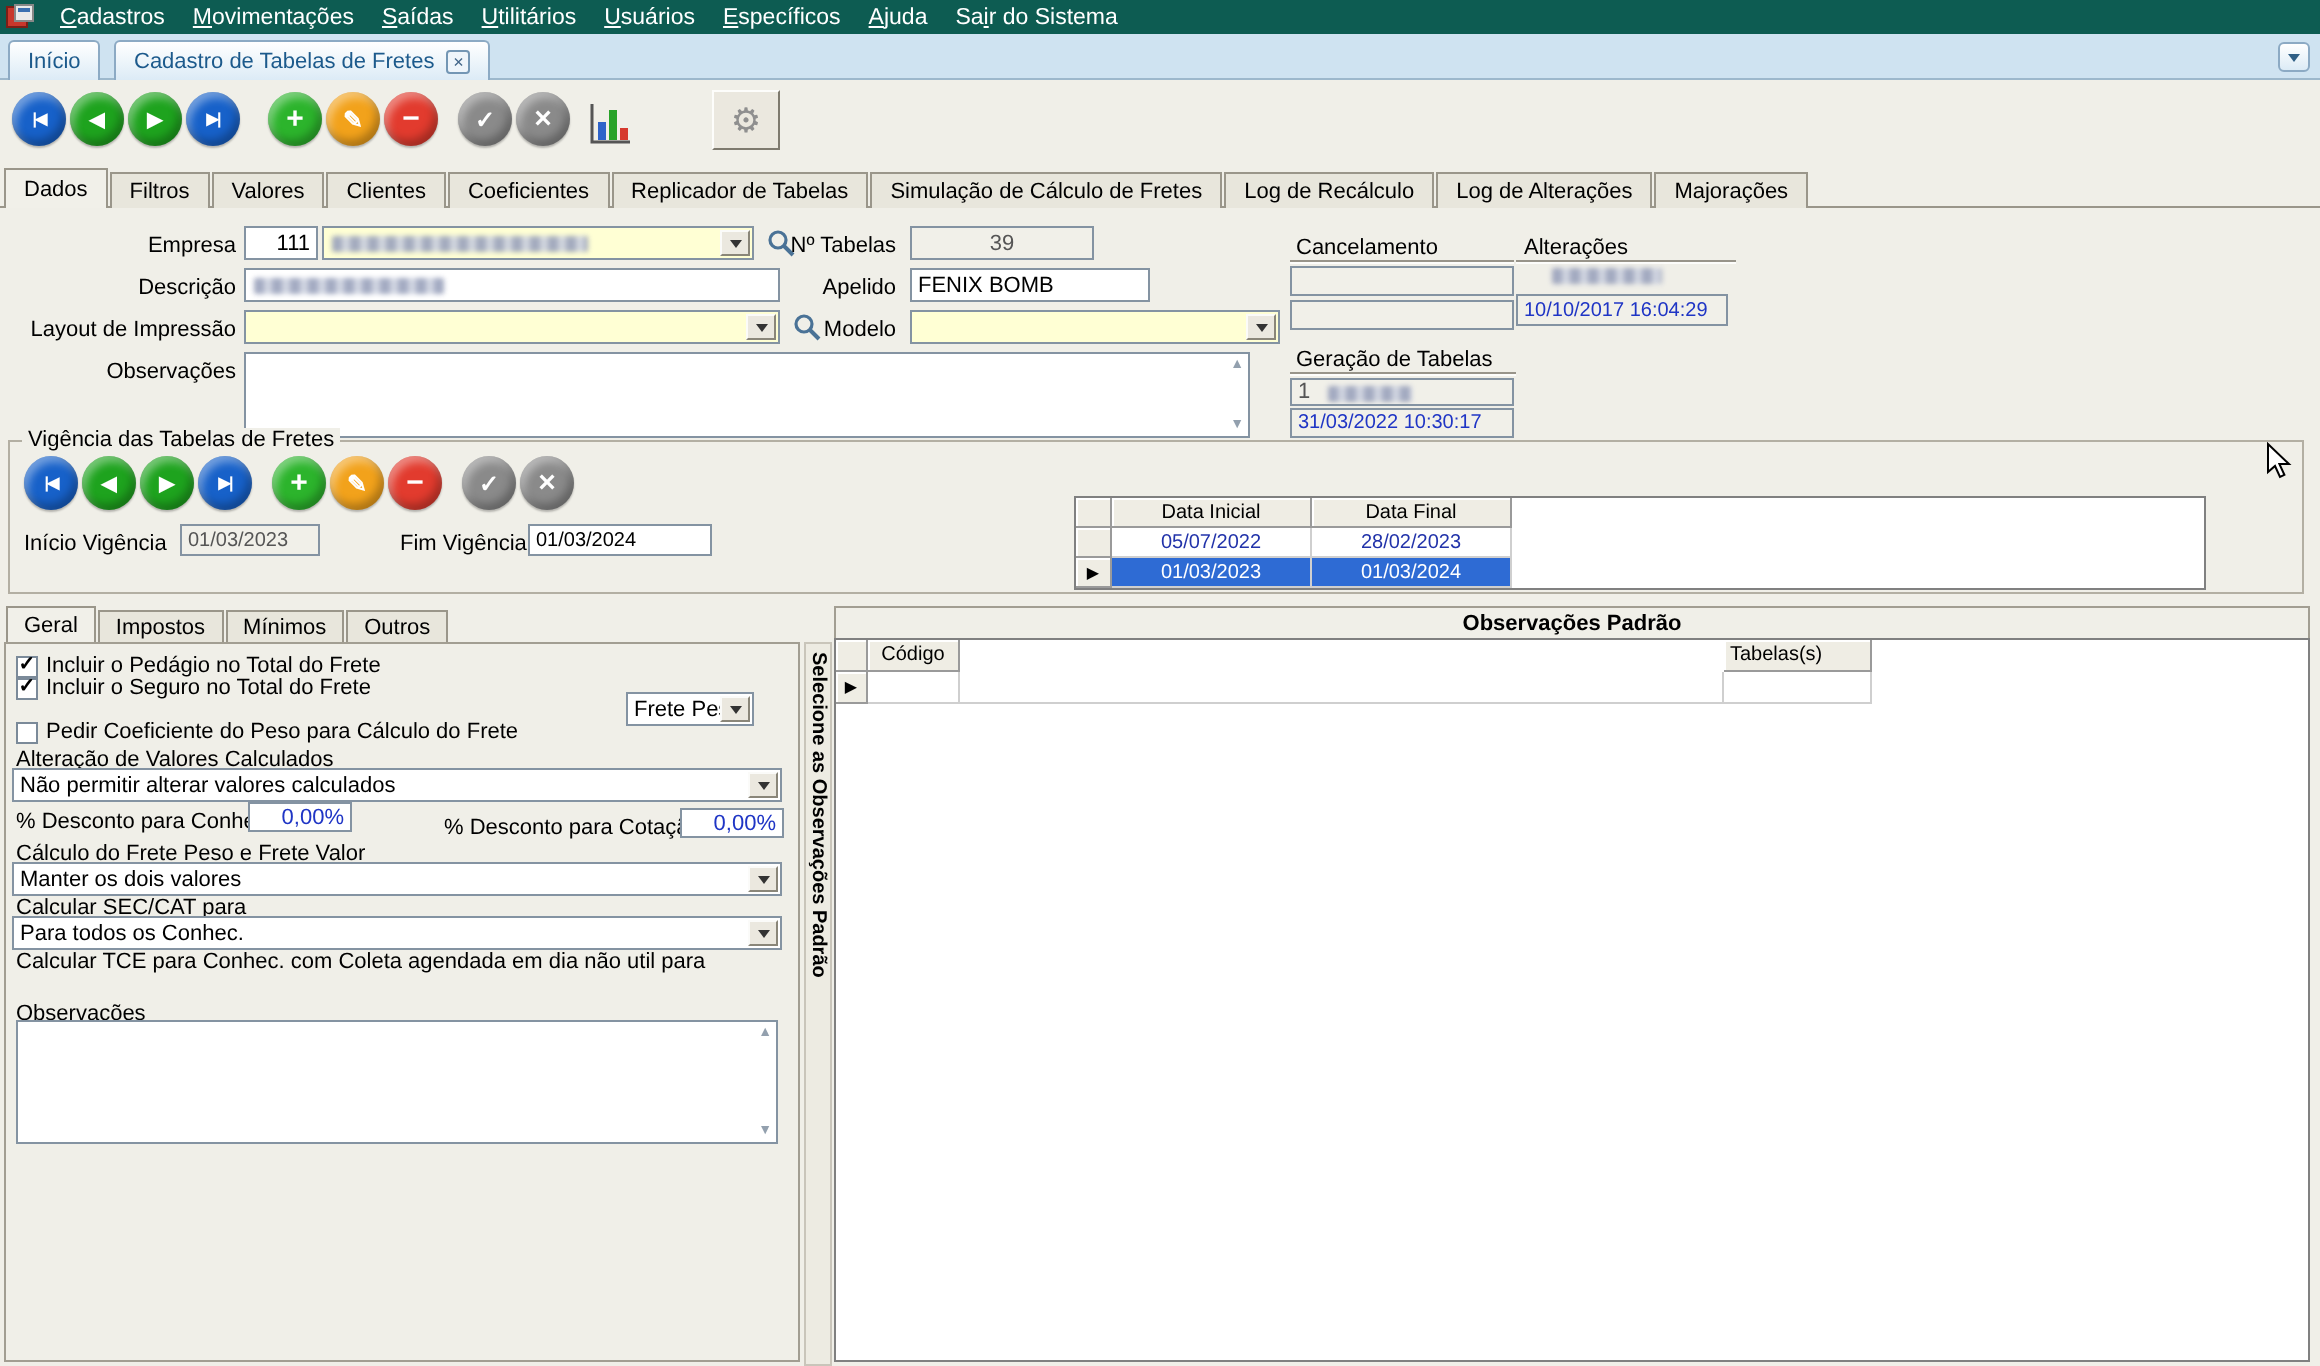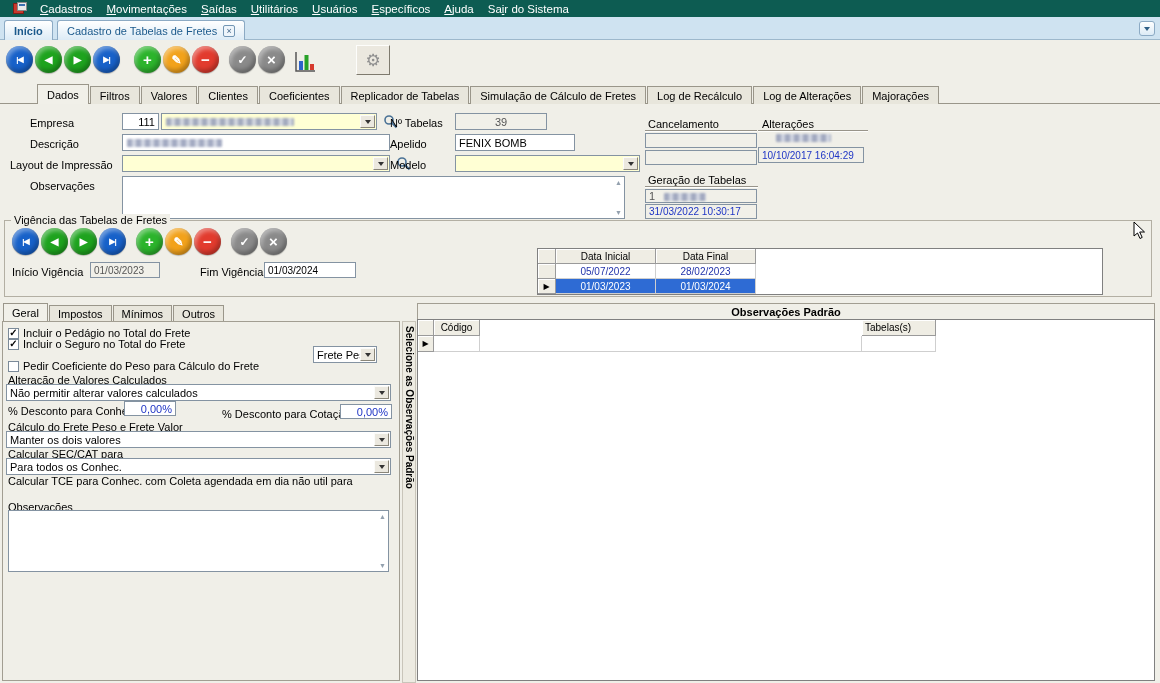--- a/index.html
+++ b/index.html
@@ -1,47 +1,47 @@
 <!DOCTYPE html>
 <html><head>
 <meta charset="utf-8">
 <style>
   *{margin:0;padding:0;box-sizing:border-box;}
   html,body{background:#fff;}
   #app{position:relative;width:1160px;height:683px;background:#f0efe8;font-family:"Liberation Sans",sans-serif;font-size:11px;color:#000;overflow:hidden;}
 
   
-  .menubar{position:absolute;left:0;top:0;width:100%;height:17px;background:#0d5c52;display:flex;align-items:center;padding-left:13px;}
+  .menubar{position:absolute;left:0;top:0;width:100%;height:17px;background:#0d5c52;display:flex;align-items:center;padding-left:3px;}
   .appicon{width:15px;height:13px;margin-right:5px;flex:0 0 auto;}
   .menu-item{color:#fff;font-size:11.5px;padding:0 7px;height:17px;display:flex;align-items:center;white-space:nowrap;cursor:default;}
   .menu-item u{text-decoration:underline;}
 
   
   .tabbar{position:absolute;left:0;top:17px;width:100%;height:23px;background:#cfe3f1;border-bottom:1px solid #9db8cc;}
   .wtab{position:absolute;top:3px;height:20px;border:1px solid #8caac4;border-bottom:none;border-radius:3px 3px 0 0;background:linear-gradient(#ffffff,#dcebf6);color:#1c5a8c;display:flex;align-items:center;gap:6px;padding:0 9px;font-size:11px;white-space:nowrap;}
   .tab-close{width:12px;height:12px;border:1px solid #7396b4;background:#eef5fb;color:#44678a;font-size:9px;line-height:10px;text-align:center;border-radius:2px;}
   .tab-chevron{position:absolute;right:5px;top:4px;width:16px;height:15px;border:1px solid #8caac4;border-radius:3px;background:linear-gradient(#fff,#dcebf6);display:flex;align-items:center;justify-content:center;}
   .tri-down{width:0;height:0;border-left:3.5px solid transparent;border-right:3.5px solid transparent;border-top:4px solid #2f5f86;}
   .tri-dark{border-top-color:#333;}
 
   
   .circle{position:absolute;width:27px;height:27px;border-radius:50%;display:flex;align-items:center;justify-content:center;color:#fff;font-weight:bold;box-shadow:inset -2px -3px 4px rgba(0,0,0,.28),inset 2px 3px 4px rgba(255,255,255,.4),0 1px 1px rgba(0,0,0,.25);}
   .c-blue{background:#1761c9;}.c-green{background:#1ea31e;}.c-plus{background:#2cb42c;}.c-orange{background:#f2a21b;}.c-red{background:#e23b2e;}.c-gray{background:#8a8a8a;}
   .g8{font-size:8px;letter-spacing:-1px;}.g10{font-size:10px;}.g15{font-size:15px;}.g12{font-size:12px;}
   .sqbtn{position:absolute;width:34px;height:30px;background:#ebe8df;border:1px solid;border-color:#fdfdfb #7e7a6e #7e7a6e #fdfdfb;display:flex;align-items:center;justify-content:center;font-size:17px;color:#8f8f8f;}
 
   
-  .mtabs{position:absolute;left:2px;top:84px;height:20px;display:flex;align-items:flex-end;z-index:2;margin-left:35px;}
+  .mtabs{position:absolute;left:2px;top:84px;height:20px;display:flex;align-items:flex-end;z-index:2;}
   .mtab{height:18px;display:flex;align-items:center;padding:0 9px;border:1px solid #9a968a;border-bottom:none;background:#e8e6dc;margin-right:1px;white-space:nowrap;}
   .mtab.active{height:20px;background:#f1f0e9;position:relative;z-index:3;}
   .tabline{position:absolute;left:0;top:103px;width:100%;height:1px;background:#9a968a;z-index:1;}
 
   
   .lbl{position:absolute;white-space:nowrap;}
-  .lbl.r{text-align:left;}
+  .lbl.r{text-align:right;}
   .field{position:absolute;background:#fff;border:1px solid #8493a2;display:flex;align-items:center;padding:0 3px;overflow:hidden;white-space:nowrap;}
   .yellow{background:#ffffd4;}
   .dis{background:#f1f0e9;color:#555;}
   .combo{padding-right:17px;}
   .combo-btn{position:absolute;right:1px;top:1px;bottom:1px;width:15px;background:#ebe8df;border:1px solid;border-color:#fbfbf9 #8a8679 #8a8679 #fbfbf9;display:flex;align-items:center;justify-content:center;}
   .rule{position:absolute;height:2px;border-top:1px solid #98948a;border-bottom:1px solid #fdfdfb;}
   .redact{position:absolute;height:8px;background:repeating-linear-gradient(90deg,#9aa2bc 0 5px,#ccd1df 5px 9px);filter:blur(1.2px);border-radius:1px;opacity:.9;}
   .blue-val{color:#1f35c5;}
   .spin{position:absolute;right:2px;font-size:7px;color:#93a0ae;line-height:1;}
   .spin.up{top:2px;}.spin.dn{bottom:2px;}
@@ -104,21 +104,21 @@
       </span>
     <span class="menu-item">
         <span><span></span><u>A</u><span>juda</span></span>
       </span>
     <span class="menu-item">
         <span><span>Sa</span><u>i</u><span>r do Sistema</span></span>
       </span>
   </div>
 
   <div class="tabbar">
-    <div class="wtab" style="left:4px;font-weight:bold;">
+    <div class="wtab" style="left:4px;">
         <span>Início</span>
       </div>
     <div class="wtab active" style="left:57px;">
       <span>Cadastro de Tabelas de Fretes</span>
       <span class="tab-close">×</span>
     </div>
     <div class="tab-chevron">
         <span class="tri-down"></span>
       </div>
   </div>

